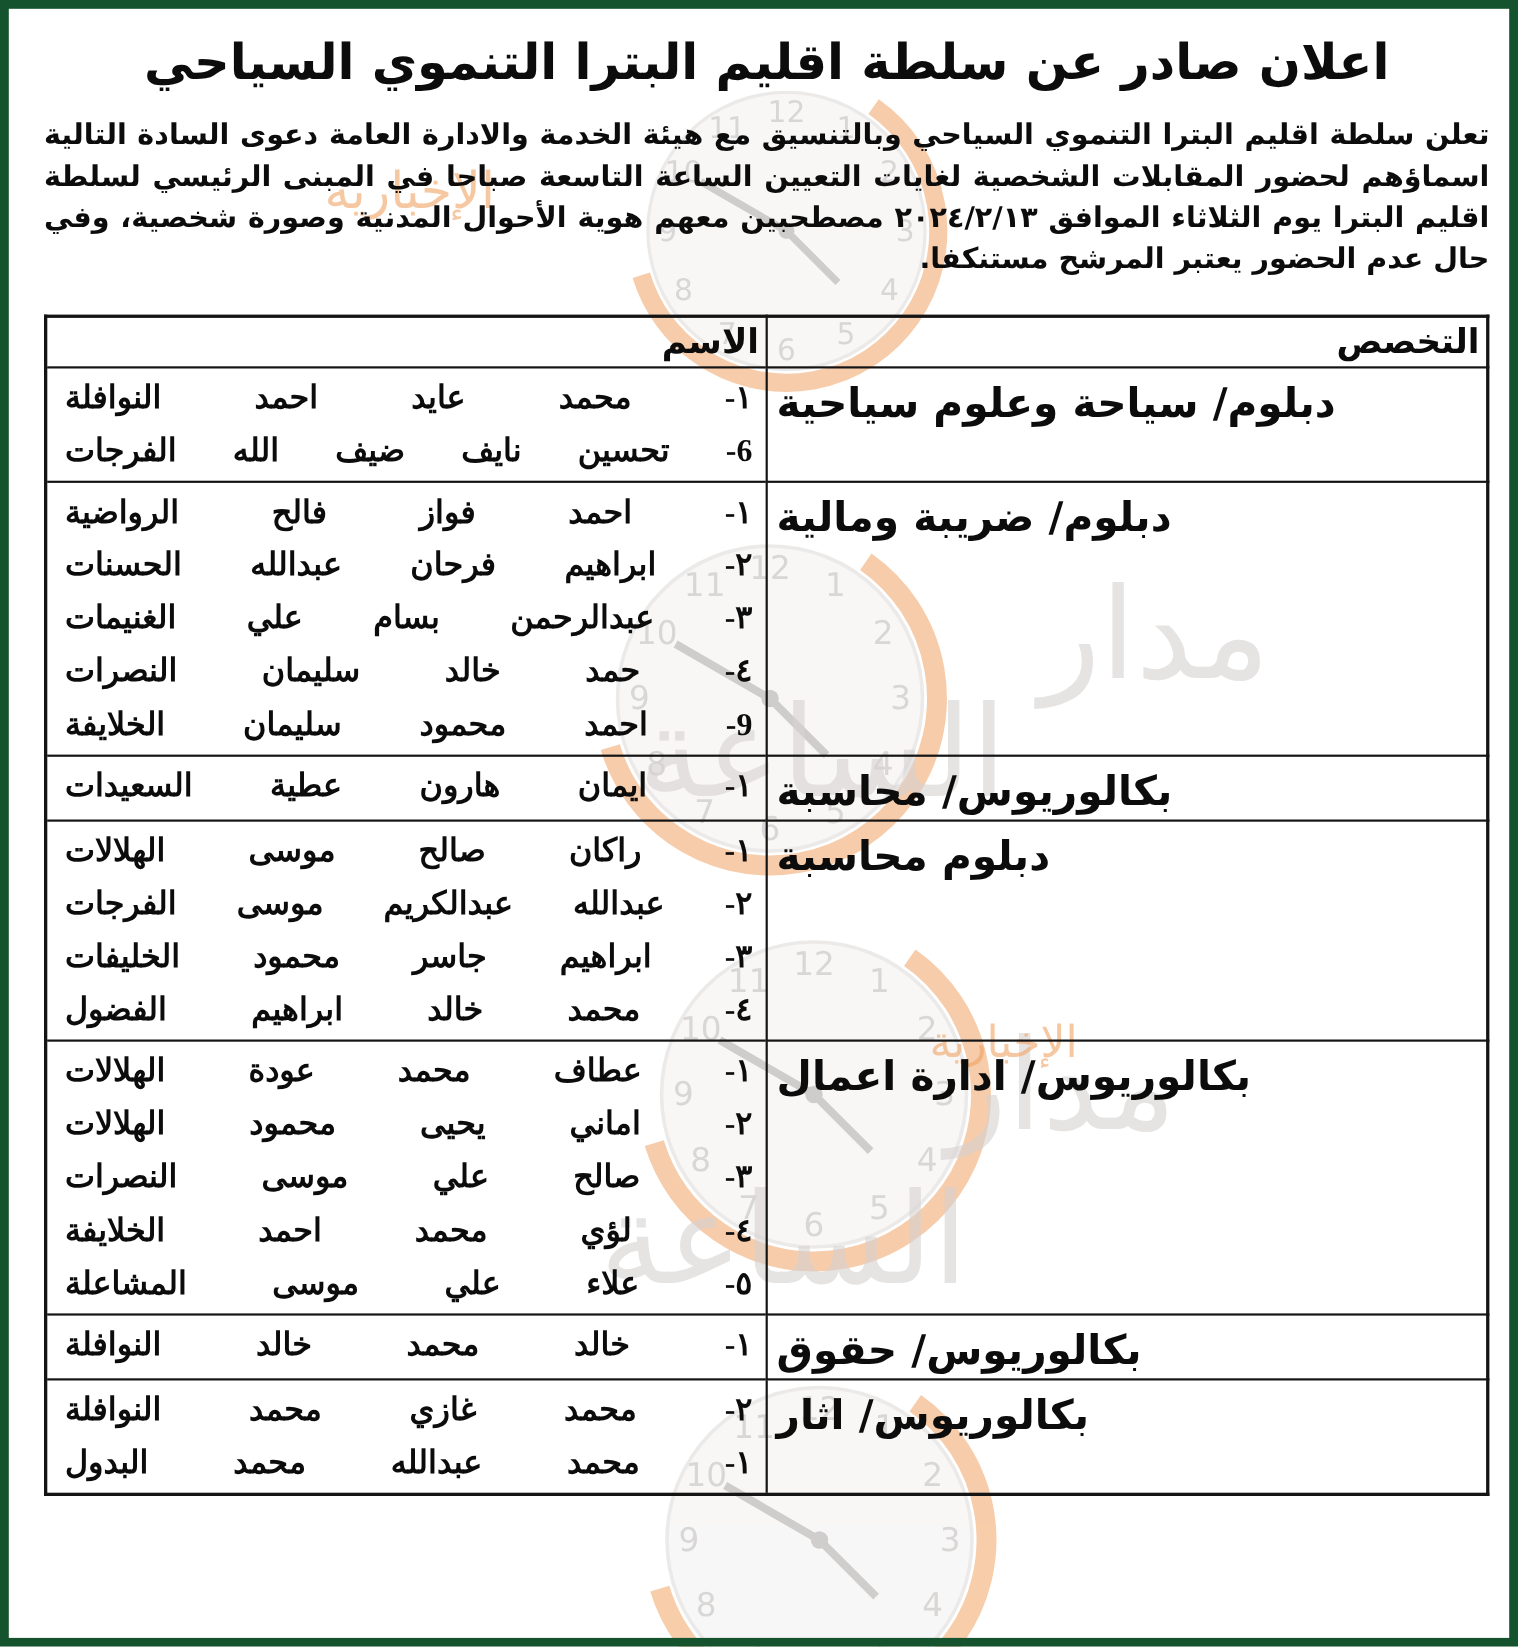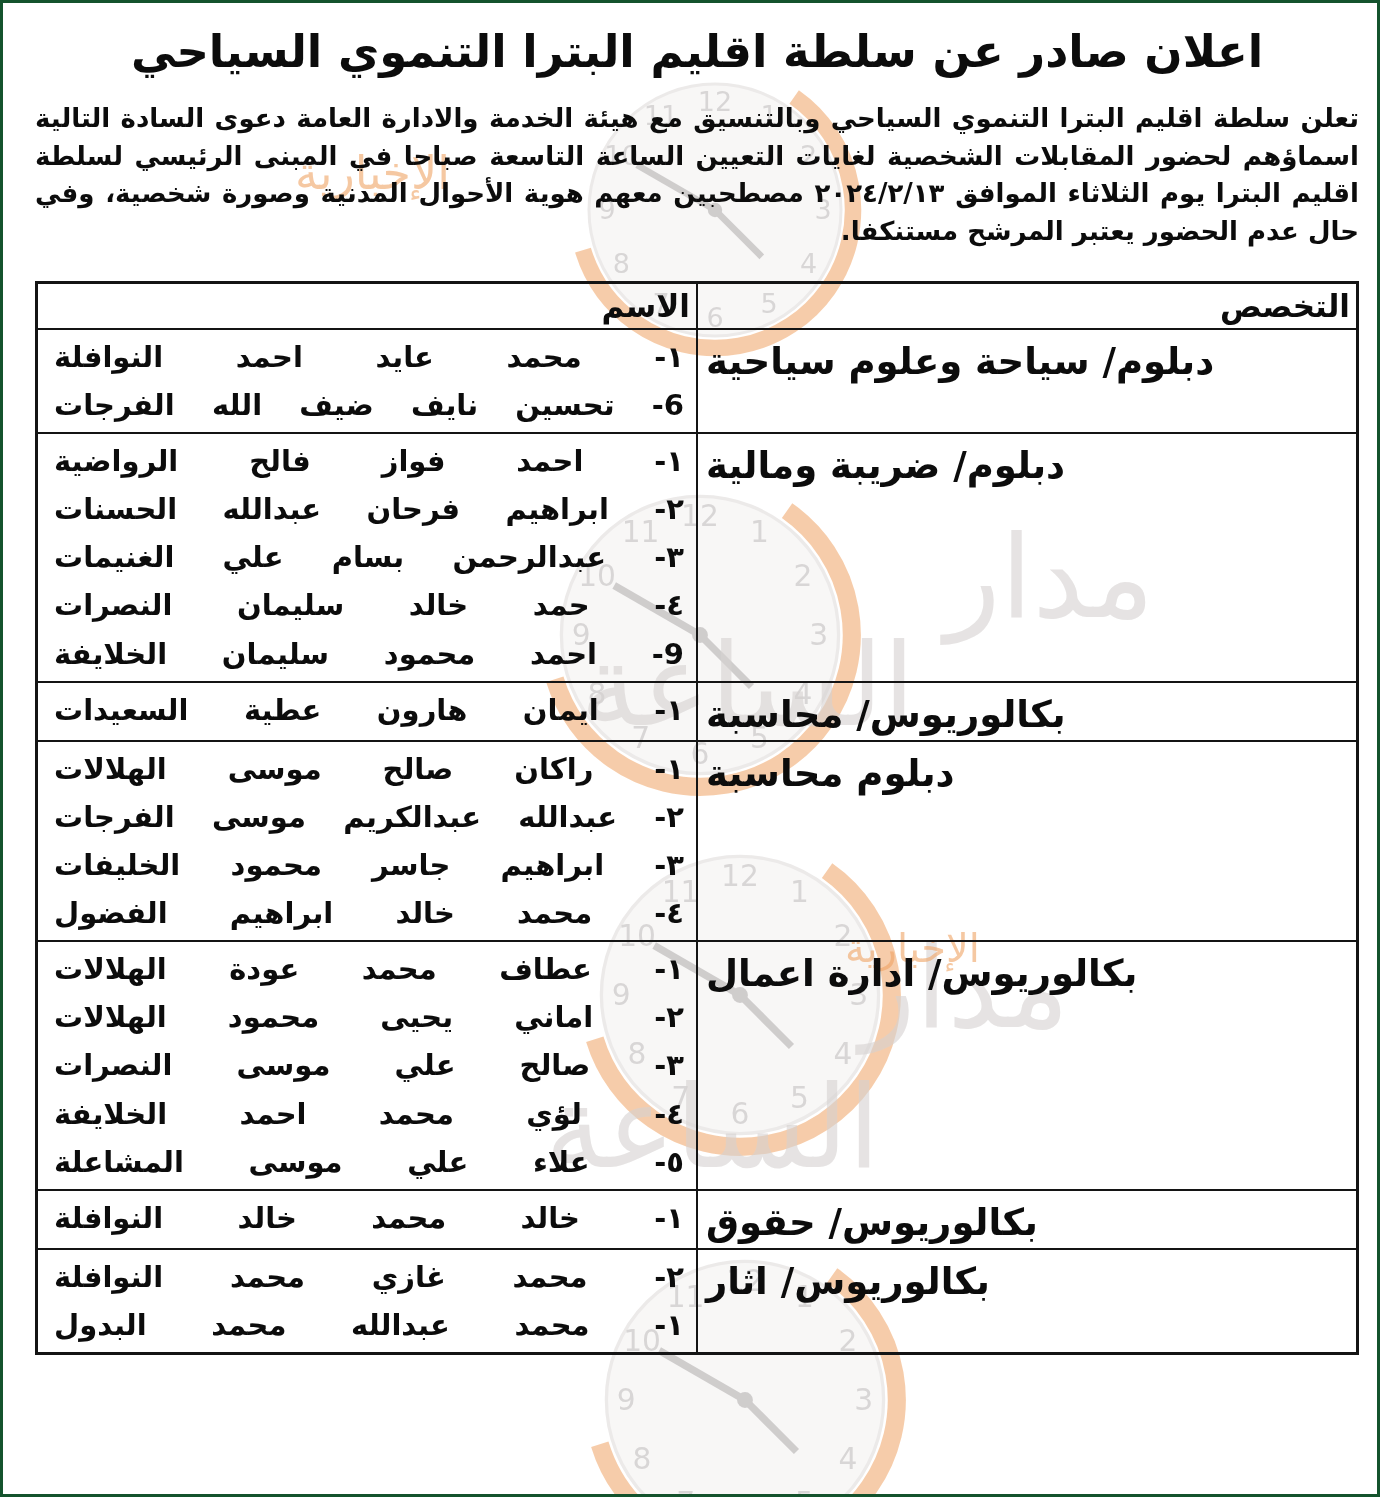--- a/index.html
+++ b/index.html
@@ -11,21 +11,21 @@
     overflow:hidden;
   }
   .watermark-layer{position:absolute;inset:0;z-index:0;pointer-events:none;}
   .clock{position:absolute;opacity:.55;}
   .wm-text{position:absolute;font-weight:normal;white-space:nowrap;line-height:1;}
   .wm-text.gray{color:#d6d2d1;opacity:.6;}
   .wm-text.orange{color:#f0a465;opacity:.6;}
 
   .page{
     position:absolute;inset:0;
-    border:3px solid #14532d;
+    border:8px solid #14532d;
     box-sizing:border-box;
     padding:10px 18px 0 32px;
     direction:rtl;
     z-index:1;
     background:transparent;
   }
   .title{
     margin:12px 0 0 0;
     font-size:45px;
     font-weight:bold;
@@ -69,20 +69,21 @@
   }
   td.spec-cell{
     font-size:37px;
     font-weight:bold;
     text-align:left;
     padding:10px 8px 4px 8px;
     color:#0c0c0c;
   }
   td.names-cell{
     padding:3px 12px 3px 16px;
+    font-family:Liberation Serif, serif;
   }
   .name-line{
     font-size:29px;
     font-weight:bold;
     color:#0c0c0c;
     line-height:1.66;
     text-align:justify;
     text-align-last:justify;
   }
 </style>

